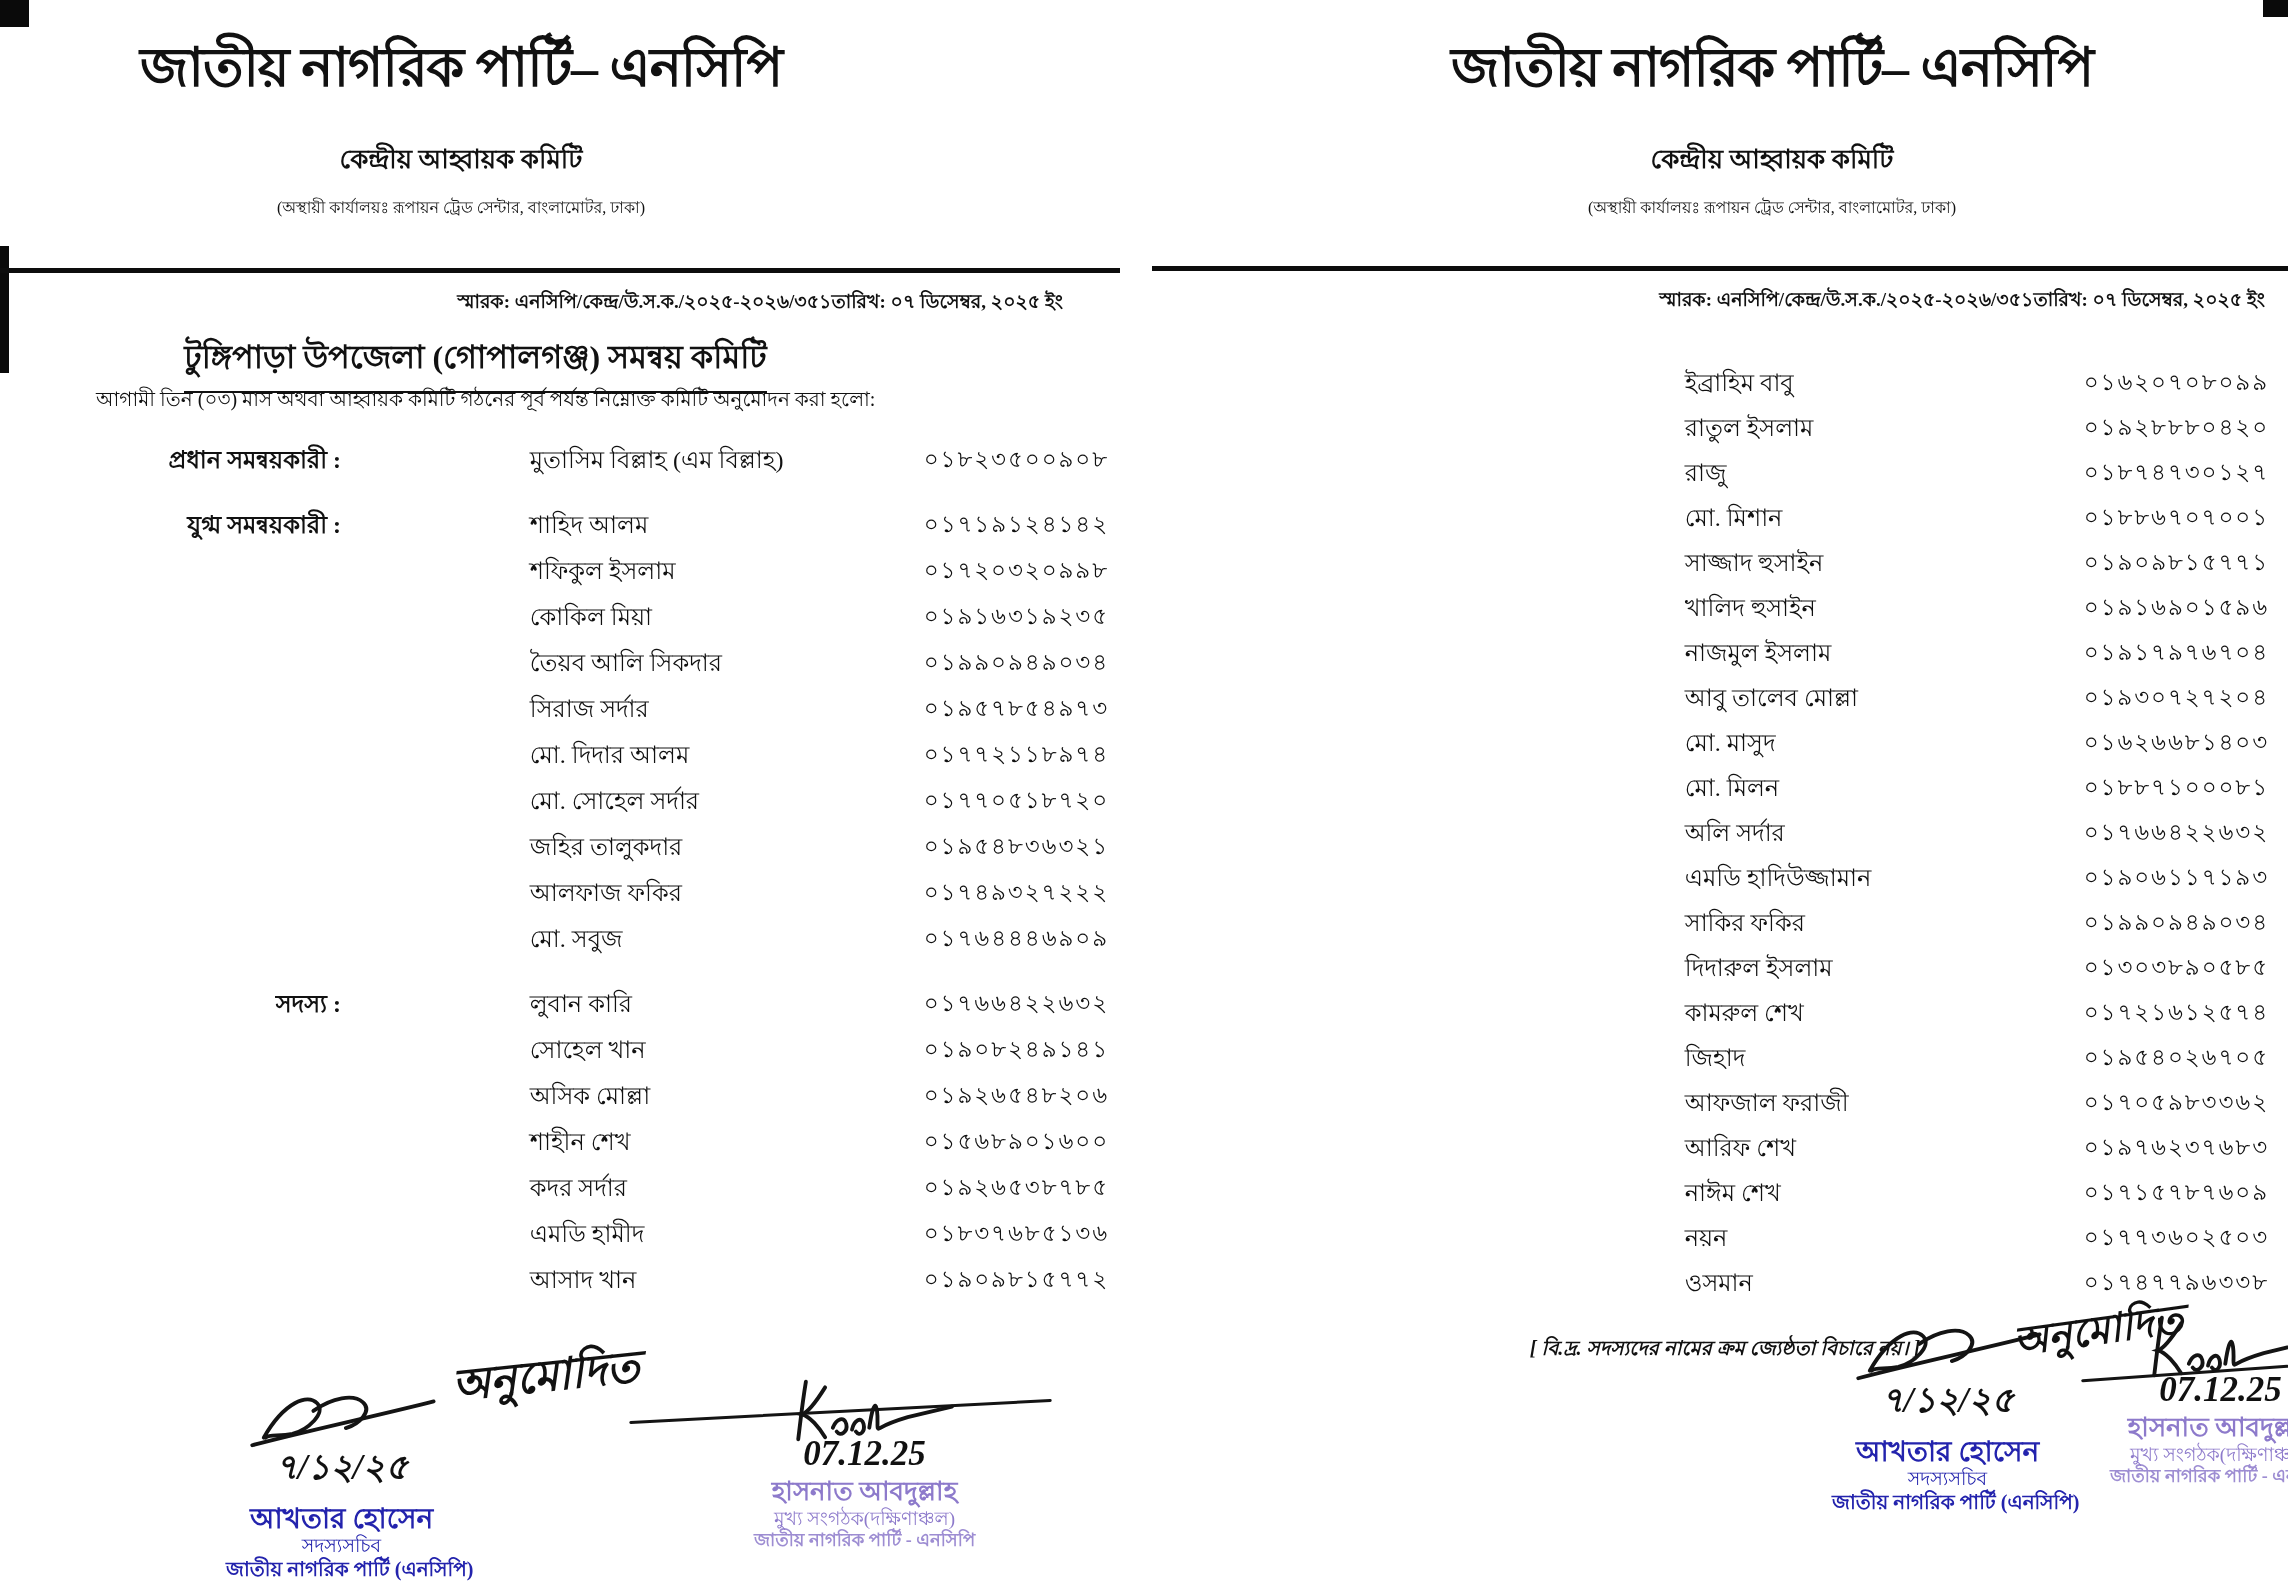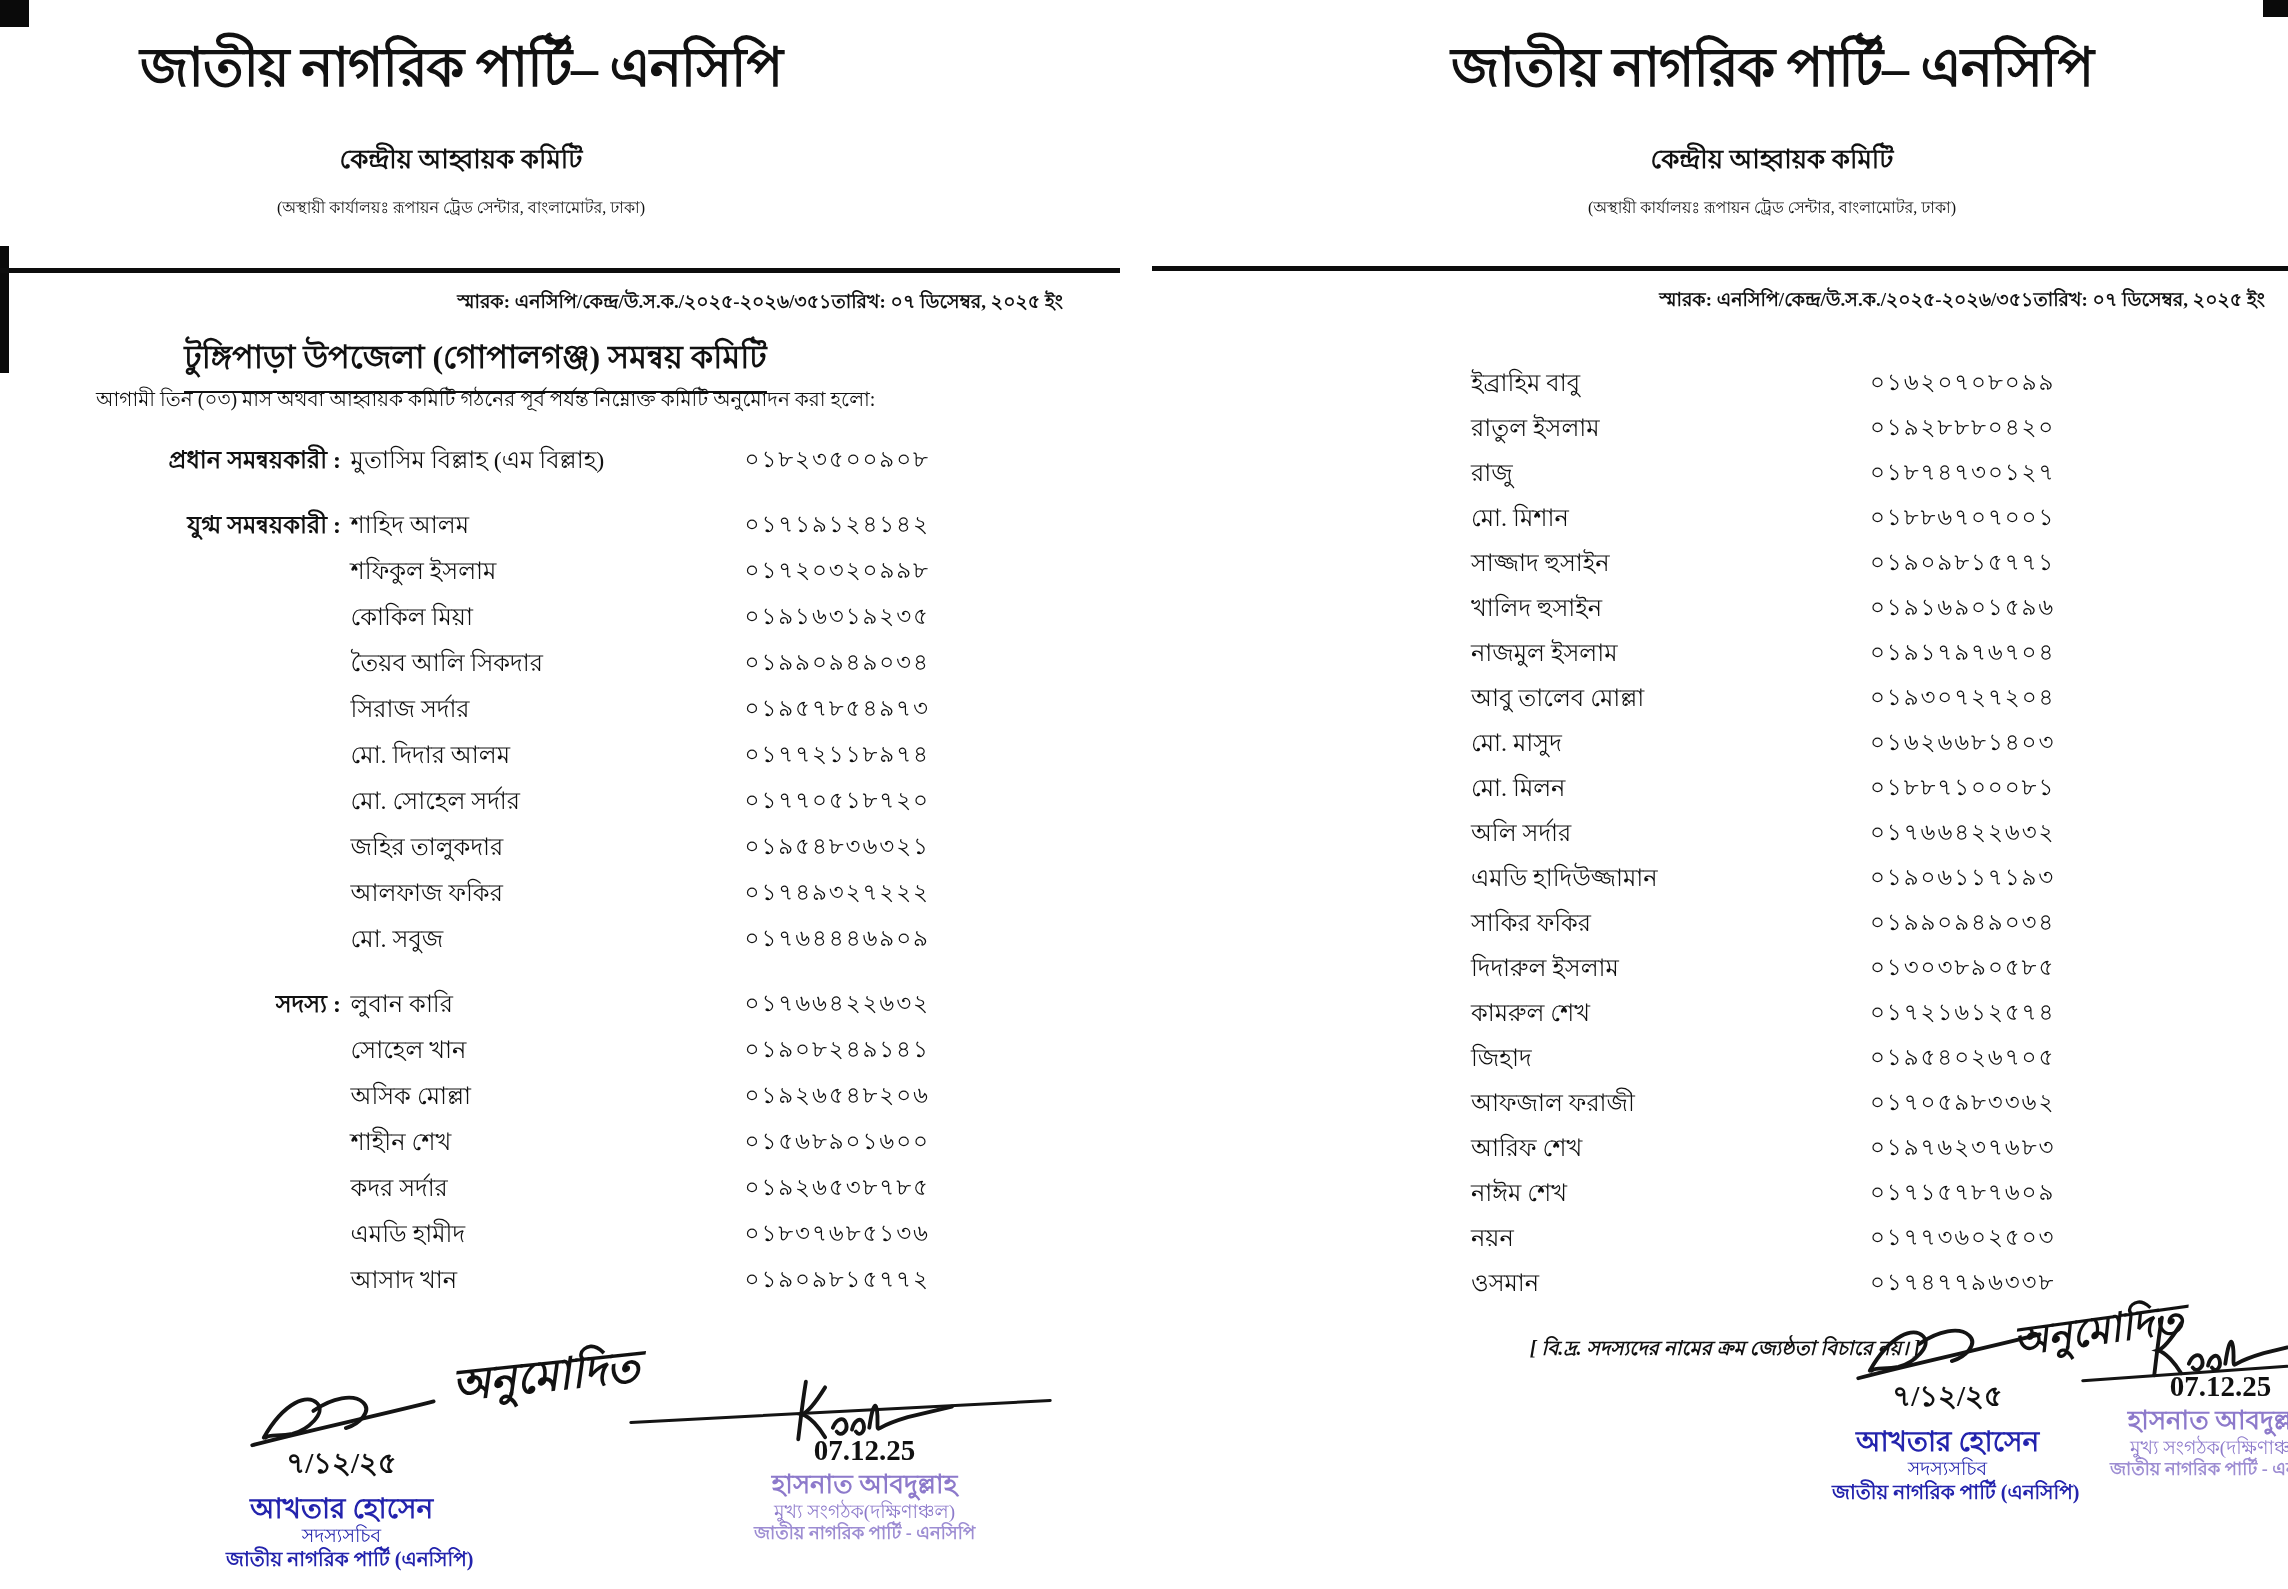--- a/index.html
+++ b/index.html
@@ -43,42 +43,42 @@
   .subtitle{position:absolute;top:384px;left:96px;font-size:20px;}
 
   
   .sections{position:absolute;top:430px;left:72px;right:35px;}
   .section{display:flex;align-items:flex-start;}
   .sec-1{margin-top:7.7px;}
   .sec-2{margin-top:19px;}
   .sec-3{margin-top:19px;}
   .s-label{width:269px;text-align:right;font-size:24px;font-weight:bold;height:46px;display:flex;align-items:center;justify-content:flex-end;}
   .s-rows{flex:1;}
-  .m-row{height:46px;display:flex;align-items:center;}
+  .m-row{height:46px;display:flex;align-items:center;justify-content:flex-end;}
   .m-name{width:394px;padding-left:9.6px;font-size:24px;}
   .m-phone{font-size:23px;letter-spacing:1.9px;}
   .p-right .list{position:absolute;top:361px;left:327px;right:19px;}
   .p-right .m-row{height:45px;}
   .p-right .m-name{width:399px;padding-left:0;}
 
   .note{position:absolute;top:1333px;left:192px;width:778px;text-align:center;
         font-size:20px;font-weight:bold;font-style:italic;}
 
   
   .approved{position:absolute;font-style:italic;font-weight:bold;transform:rotate(-6deg);white-space:nowrap;}
   .p-left .approved{top:1343px;left:452px;font-size:44px;}
   .p-right .approved{top:1299px;left:869px;font-size:40px;transform:rotate(-8deg);}
   .hand-underline{position:absolute;height:2.9px;background:#141414;border-radius:1.9px;}
   .p-left .hand-underline{top:1410px;left:629px;width:423px;transform:rotate(-3deg);}
   .p-right .hand-underline{top:1372px;left:937px;width:208px;transform:rotate(-4deg);}
 
   .sig-cluster{position:absolute;text-align:center;}
   .scribble{display:block;margin:0 auto;}
   .scribble path{fill:none;stroke:#141414;stroke-width:4;stroke-linecap:round;}
-  .hand-date{font-size:29px;font-weight:bold;margin-top:-11.5px;white-space:nowrap;}
+  .hand-date{font-size:35px;font-weight:bold;font-style:italic;margin-top:-11.5px;white-space:nowrap;}
   .stamp{margin-top:3.8px;line-height:1.18;white-space:nowrap;}
   .stamp.blue{color:var(--stamp-blue);}
   .stamp.purple{color:var(--stamp-purple);}
   .stamp-name{font-size:28px;font-weight:bold;}
   .stamp-title{font-size:19px;}
   .stamp-org{font-size:20px;font-weight:bold;}
   .stamp.purple .stamp-name{font-size:26px;}
   .stamp.purple .stamp-org{opacity:.85;font-size:18px;}
 
   .p-left .sig-akhtar{top:1388px;left:226px;width:231px;}

